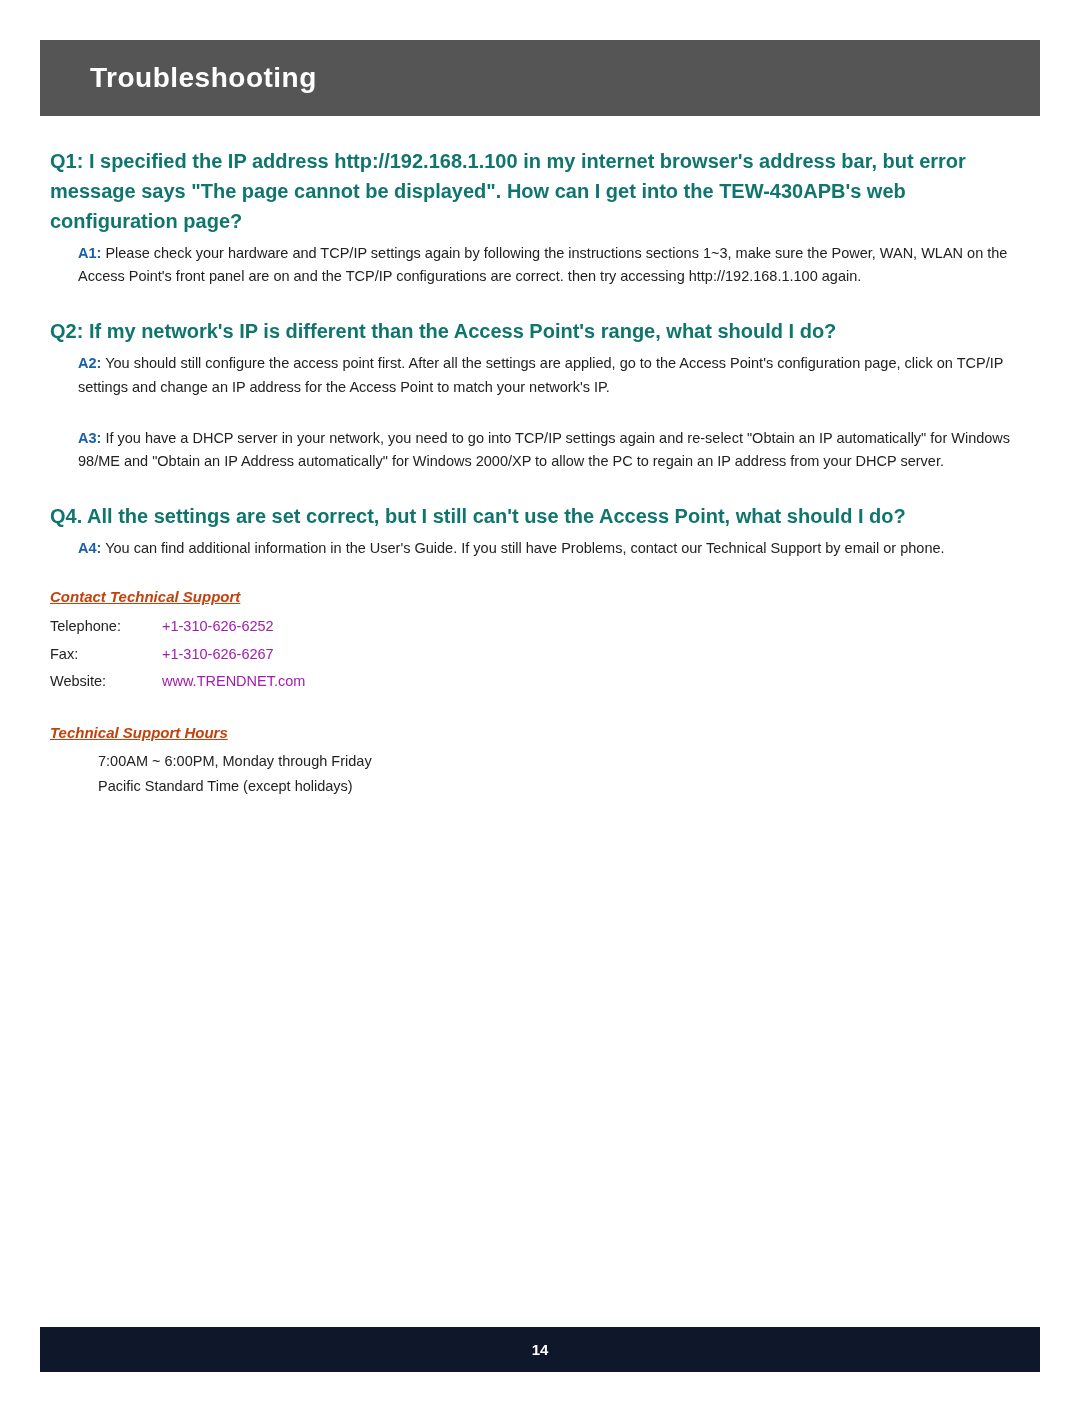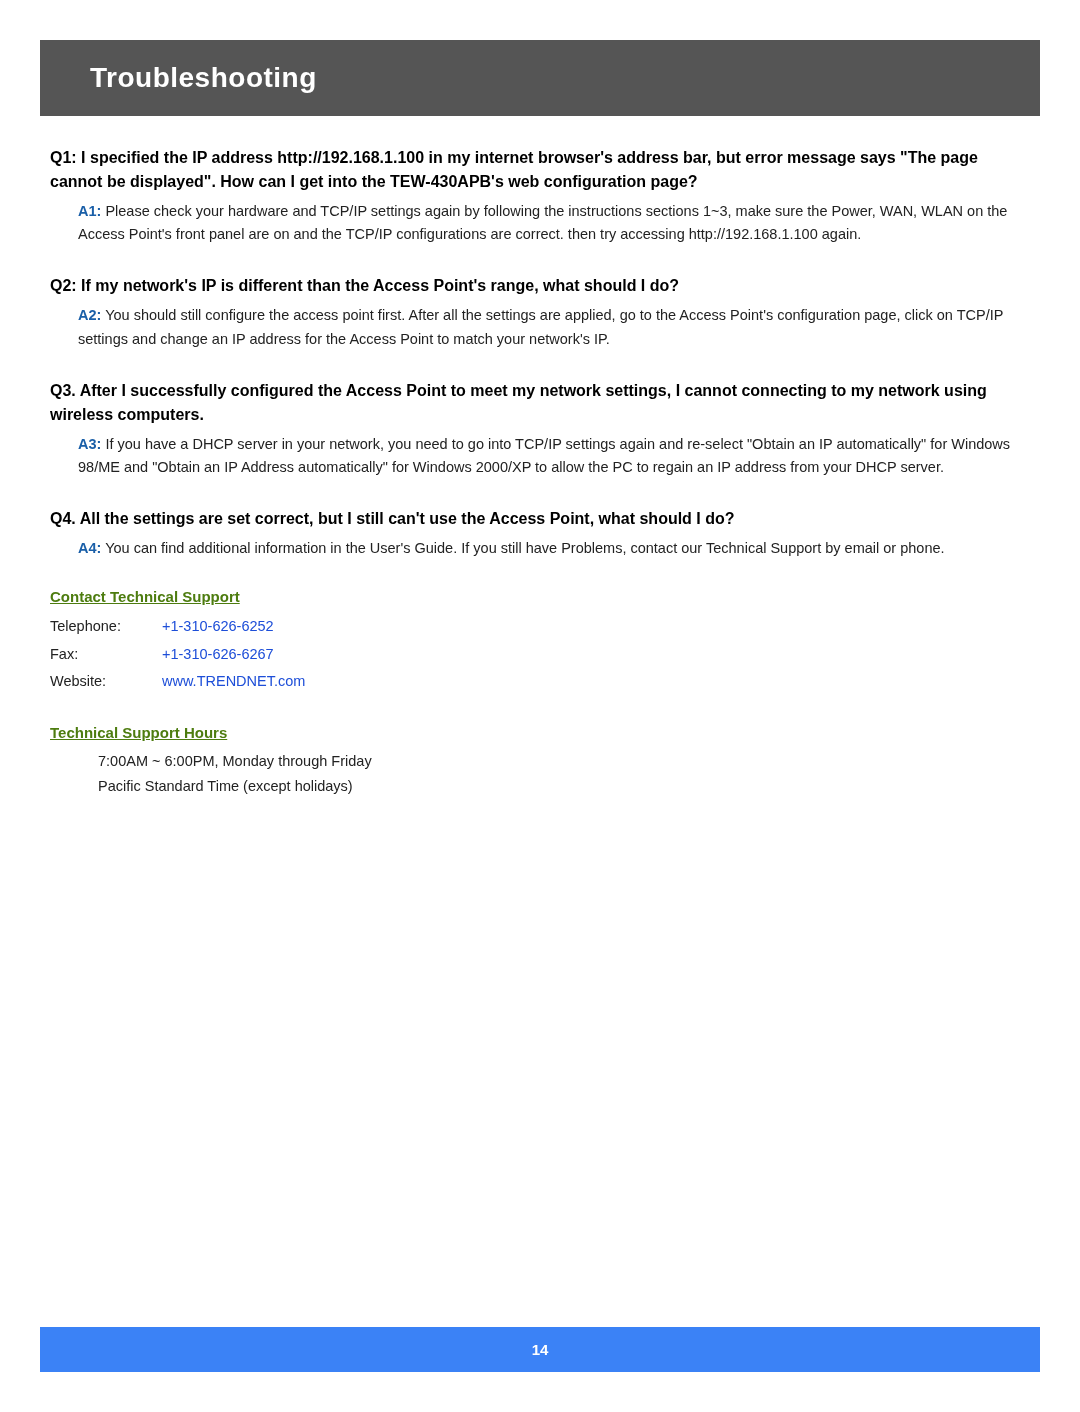--- a/index.html
+++ b/index.html
@@ -42,78 +42,79 @@
       padding: 30px 50px 40px 50px;
       flex: 1;
     }
 
     .qa-block {
       margin-bottom: 28px;
     }
 
     .question {
       font-weight: bold;
-      font-size: 16px;
-      color: #000000;
+      font-size: 20px;
+      color: #0f766e;
       margin-bottom: 6px;
       line-height: 1.5;
     }
 
     .answer {
       padding-left: 28px;
       font-size: 14.5px;
       color: #222222;
       line-height: 1.6;
     }
 
     .answer .answer-label {
       color: #1a5fa8;
       font-weight: bold;
     }
 
     .section-link {
-      color: #4d7c0f;
+      color: #c2410c;
       font-weight: bold;
       font-size: 15px;
       text-decoration: underline;
       display: inline-block;
       margin-bottom: 8px;
       cursor: pointer;
+      font-style: italic;
     }
 
     .contact-table {
       font-size: 14.5px;
       line-height: 1.9;
       margin-bottom: 24px;
       padding-left: 0;
     }
 
     .contact-row {
       display: flex;
       gap: 12px;
     }
 
     .contact-label {
       width: 100px;
       color: #222222;
     }
 
     .contact-value {
-      color: #1d4ed8;
+      color: #a21caf;
     }
 
     .support-hours-text {
       font-size: 14.5px;
       line-height: 1.7;
       color: #222222;
       margin-left: 48px;
     }
 
     .footer-bar {
-      background: #3b82f6;
+      background: #0f172a;
       padding: 14px 50px;
       margin: 0 40px 40px 40px;
       text-align: center;
     }
 
     .footer-page-num {
       color: #ffffff;
       font-size: 15px;
       font-weight: bold;
     }
@@ -141,23 +142,20 @@
     <div class="qa-block">
       <div class="question">
         <span>Q2:</span><span> If my network's IP is different than the Access Point's range, what should I do?</span>
       </div>
       <div class="answer">
         <span class="answer-label">A2:</span><span> You should still configure the access point first. After all the settings are applied, go to the Access Point's configuration page, click on TCP/IP settings and change an IP address for the Access Point to match your network's IP.</span>
       </div>
     </div>
 
     <div class="qa-block">
-      <div class="question">
-        <span>Q3.</span><span> After I successfully configured the Access Point to meet my network settings, I cannot connecting to my network using wireless computers.</span>
-      </div>
       <div class="answer">
         <span class="answer-label">A3:</span><span> If you have a DHCP server in your network, you need to go into TCP/IP settings again and re-select "Obtain an IP automatically" for Windows 98/ME and "Obtain an IP Address automatically" for Windows 2000/XP to allow the PC to regain an IP address from your DHCP server.</span>
       </div>
     </div>
 
     <div class="qa-block">
       <div class="question">
         <span>Q4.</span><span> All the settings are set correct, but I still can't use the Access Point, what should I do?</span>
       </div>
       <div class="answer">

